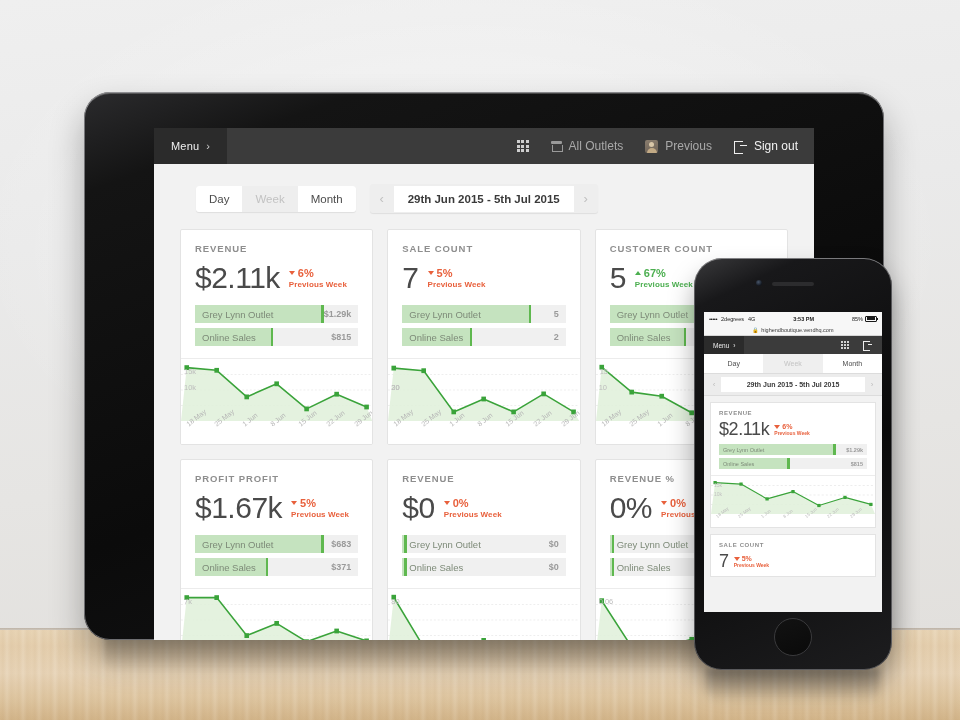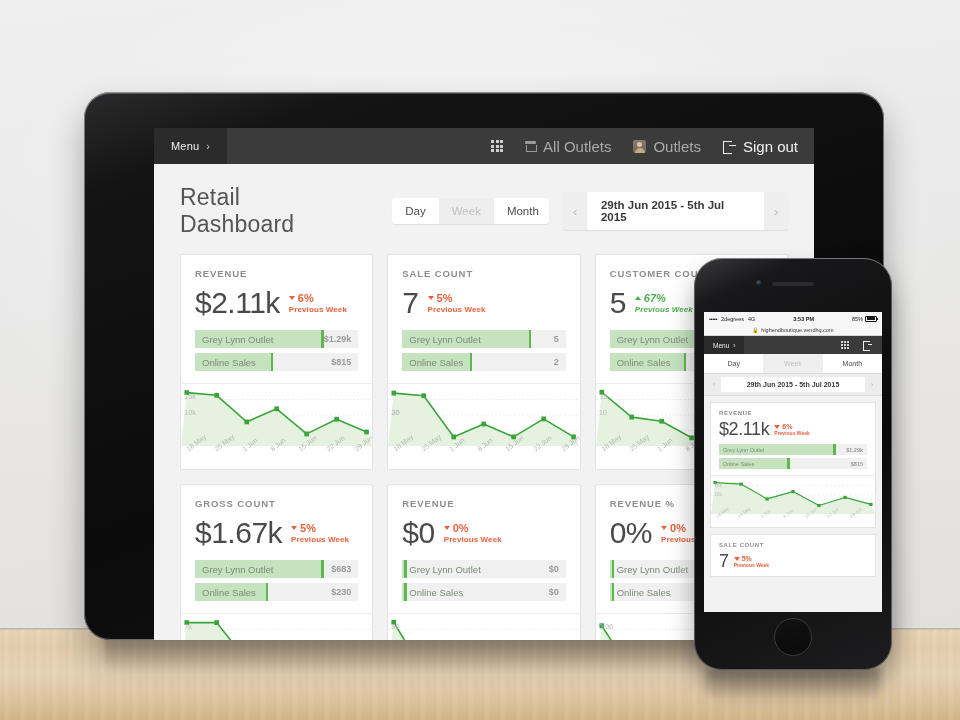--- a/index.html
+++ b/index.html
@@ -70,21 +70,21 @@
     height: 36px; background: #3b3b3b; display: flex; align-items: stretch;
     color: #e9e9e9;
   }
   .menu-btn {
     background: #2b2b2b; color: #f0f0f0; display: flex; align-items: center;
     padding: 0 17px; font-size: 11px; letter-spacing: .2px; gap: 7px;
   }
   .menu-chev { font-size: 11px; color: #cfcfcf; }
   .topbar-spacer { flex: 1; }
   .topbar-right { display: flex; align-items: center; gap: 22px; padding-right: 16px; }
-  .tb-item { display: flex; align-items: center; gap: 7px; font-size: 15px; color: #a9a9a9; }
+  .tb-item { display: flex; align-items: center; gap: 7px; font-size: 12px; color: #a9a9a9; }
   .tb-item.active { color: #f2f2f2; }
 
   .grid-icon { display: grid; grid-template-columns: repeat(3,3px); gap: 1.5px; }
   .grid-icon i { width: 3px; height: 3px; background: #cfcfcf; display: block; }
 
   .store-icon { width: 11px; height: 10px; position: relative; }
   .store-icon::before { content:""; position:absolute; left:0; top:0; width:11px; height:3px;
     background:#9a9a9a; border-radius:1px; }
   .store-icon::after { content:""; position:absolute; left:1px; top:3.5px; width:9px; height:6.5px;
     border:1.4px solid #9a9a9a; border-top:none; }
@@ -127,21 +127,21 @@
   .cards { padding: 0 26px; display: grid; grid-template-columns: repeat(3, 1fr); gap: 14px; }
   .card { background: #fff; border: 1px solid #e3e3e3; border-radius: 2px; overflow: hidden; }
   .card-body { padding: 13px 14px 12px 14px; }
   .card-title { font-size: 9.5px; letter-spacing: .9px; color: #8e8e8e; font-weight: 700; }
   .metric-row { display: flex; align-items: flex-start; gap: 9px; margin-top: 9px; }
   .metric { font-size: 30px; color: #4a4a4a; font-weight: 400; line-height: 1; letter-spacing: -.5px; }
   .delta { margin-top: 4px; }
   .delta-val { font-size: 11px; font-weight: 700; display: flex; align-items: center; gap: 3px; }
   .delta-sub { font-size: 8px; font-weight: 700; letter-spacing: .1px; margin-top: 1px; }
   .down { color: #e8603c; }
-  .up { color: #4caf50; font-style: italic; }
+  .up { color: #4caf50; }
   .tri { width: 0; height: 0; border-left: 3.5px solid transparent; border-right: 3.5px solid transparent; }
   .tri-down { border-top: 4.5px solid currentColor; }
   .tri-up { border-bottom: 4.5px solid currentColor; }
 
   .bars { margin-top: 12px; display: flex; flex-direction: column; gap: 5px; }
   .bar-row { position: relative; height: 18px; background: #f0f0f0; display: flex; align-items: center; }
   .bar-fill { position: absolute; left: 0; top: 0; bottom: 0; background: #c5e3bf; }
   .bar-cap { position: absolute; top: 0; bottom: 0; width: 2.5px; background: #5fb84f; }
   .bar-name { position: relative; font-size: 9.5px; color: #7d8a78; padding-left: 7px; z-index:2; }
   .bar-val { position: absolute; right: 7px; font-size: 9px; color: #9a9a9a; font-weight: 700; }
@@ -260,31 +260,30 @@
                 <i></i>
                 <i></i>
               </span>
           </div>
           <div class="tb-item">
             <span class="store-icon"></span>
             <span>All Outlets</span>
           </div>
           <div class="tb-item">
             <span class="avatar-icon"></span>
-            <span>Outlets</span>
+            <span>Previous</span>
           </div>
           <div class="tb-item active">
             <span class="signout-icon"></span>
             <span>Sign out</span>
           </div>
         </div>
       </div>
 
       <div class="page-head">
-        <div class="page-title">Retail Dashboard</div>
         <div class="head-controls">
           <div class="segmented">
             <div class="seg">Day</div>
             <div class="seg muted">Week</div>
             <div class="seg">Month</div>
           </div>
           <div class="daterange">
             <div class="dr-arrow">‹</div>
             <div class="dr-label">29th Jun 2015 - 5th Jul 2015</div>
             <div class="dr-arrow">›</div>
@@ -453,42 +452,42 @@
                 <div class="xlab" style="left:60.0px;top:2px">1 Jun</div>
                 <div class="xlab" style="left:88.0px;top:2px">8 Jun</div>
                 <div class="xlab" style="left:116.0px;top:2px">15 Jun</div>
                 <div class="xlab" style="left:144.0px;top:2px">22 Jun</div>
                 <div class="xlab" style="left:172.0px;top:2px">29 Jun</div>
               </div>
     </div>
   </div>
           <div class="card">
     <div class="card-body">
-      <div class="card-title">GROSS COUNT</div>
+      <div class="card-title">PROFIT PROFIT</div>
       <div class="metric-row">
         <div class="metric">$1.67k</div>
         <div class="delta">
           <div class="delta-val down">
             <span class="tri tri-down"></span>5%
           </div>
           <div class="delta-sub down">Previous Week</div>
         </div>
       </div>
       <div class="bars">
                 <div class="bar-row">
       <div class="bar-fill" style="width:78%"></div>
       <div class="bar-cap" style="left:calc(78% - 1.2px)"></div>
       <span class="bar-name">Grey Lynn Outlet</span>
       <span class="bar-val">$683</span>
     </div>
                 <div class="bar-row">
       <div class="bar-fill" style="width:44%"></div>
       <div class="bar-cap" style="left:calc(44% - 1.2px)"></div>
       <span class="bar-name">Online Sales</span>
-      <span class="bar-val">$230</span>
+      <span class="bar-val">$371</span>
     </div>
               </div>
     </div>
     <div class="chart">
       <svg viewBox="0 0 200 62" preserveAspectRatio="none">
     <line x1="0" y1="15.5" x2="200" y2="15.5" stroke="#e6e6e6" stroke-width="0.7" stroke-dasharray="2,2"></line>
                 <line x1="0" y1="31" x2="200" y2="31" stroke="#e6e6e6" stroke-width="0.7" stroke-dasharray="2,2"></line>
                 <line x1="0" y1="46.5" x2="200" y2="46.5" stroke="#e6e6e6" stroke-width="0.7" stroke-dasharray="2,2"></line>
     <polygon points="0,62 6.0,8.6 37.3,8.6 68.7,46.6 100.0,34.4 131.3,52.7 162.7,42.0 194.0,51.9 200,62" fill="#dff0d9" opacity="0.85"></polygon>
     <polyline points="6.0,8.6 37.3,8.6 68.7,46.6 100.0,34.4 131.3,52.7 162.7,42.0 194.0,51.9" fill="none" stroke="#3aa33a" stroke-width="1.6" stroke-linejoin="round"></polyline>

